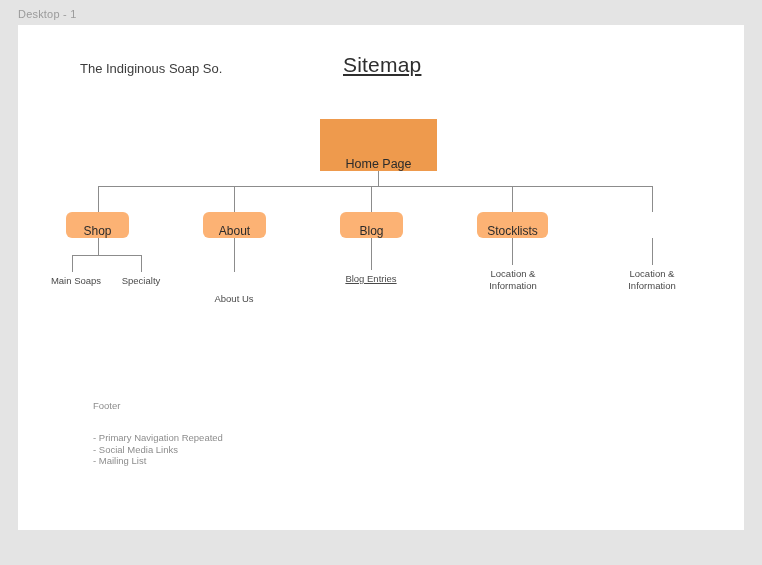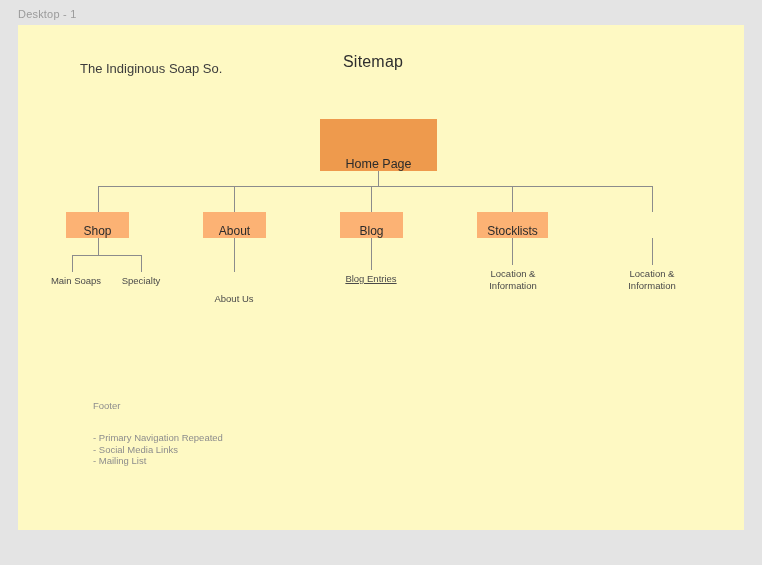--- a/index.html
+++ b/index.html
@@ -33,40 +33,41 @@
     white-space: nowrap;
   }
 
   
   .canvas {
     position: absolute;
     left: 18px;
     top: 25px;
     width: 726px;
     height: 505px;
-    background: #fef9c3;
+    background: #ffffff;
   }
 
   
   .brand-text {
     position: absolute;
     left: 62px;
     top: 36px;
     font-size: 13px;
     color: #3c3c3c;
     white-space: nowrap;
   }
   .page-title {
     position: absolute;
     left: 325px;
     top: 28px;
-    font-size: 16px;
+    font-size: 21px;
     color: #2e2e2e;
     letter-spacing: 0.2px;
     white-space: nowrap;
+    text-decoration: underline;
   }
 
   
   .node {
     position: absolute;
     box-sizing: border-box;
     display: flex;
     align-items: flex-end;
     justify-content: center;
     color: #2b2b2b;
@@ -78,21 +79,21 @@
     width: 117px;
     height: 52px;
     background: #ee9a4d;
     border-radius: 0;
     font-size: 12.5px;
   }
   .node-l2 {
     top: 187px;
     height: 26px;
     background: #fcb274;
-    border-radius: 0;
+    border-radius: 6px;
     font-size: 12px;
   }
   .node-shop      { left: 48px;  width: 63px; }
   .node-about     { left: 185px; width: 63px; }
   .node-blog      { left: 322px; width: 63px; }
   .node-stocklists{ left: 459px; width: 71px; }
   .node-contact   { left: 600px; width: 67px; }
 
   
   .leaf-label {

